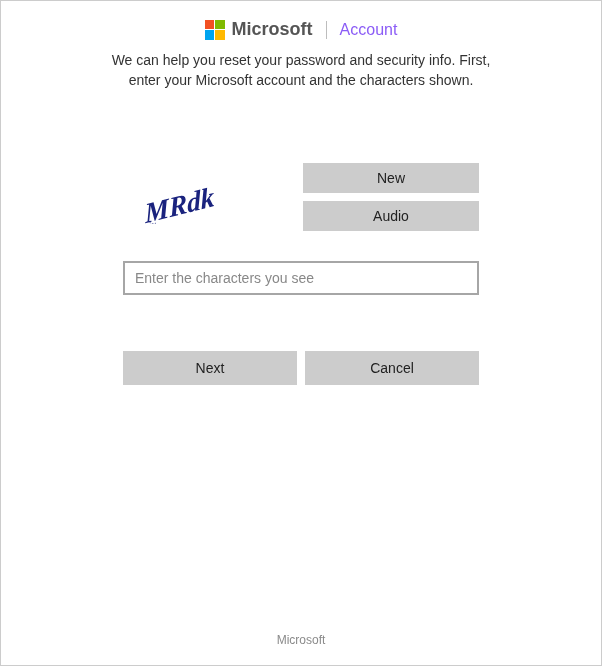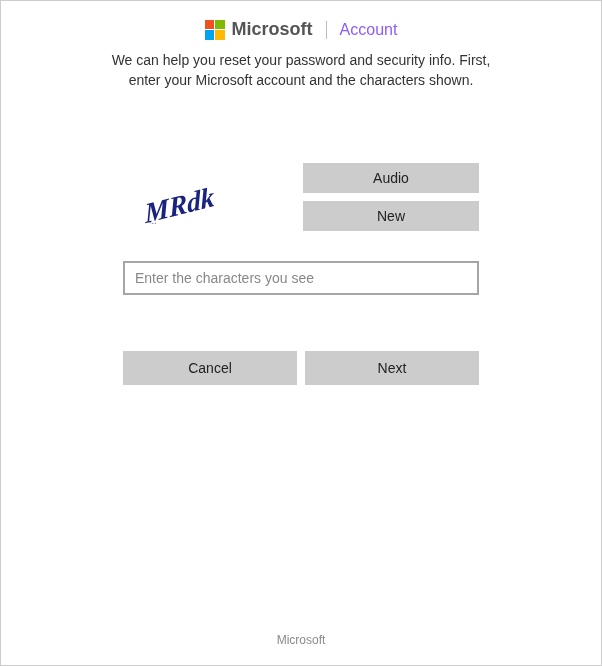--- a/index.html
+++ b/index.html
@@ -153,28 +153,28 @@
 
 
   <div class="captcha-row">
     <div class="captcha-img">
       <svg viewBox="0 0 110 55">
         <text x="10" y="42" font-family="Georgia, serif" font-size="28" font-weight="bold" font-style="italic" fill="#1a237e" transform="rotate(-14 55 28) skewX(-10)">MRdk</text>
         <text x="6" y="48" font-family="serif" font-size="9" fill="#1a237e" transform="rotate(-14 55 28)">iv</text>
       </svg>
     </div>
     <div class="captcha-btns">
+      <button class="gray-btn">New</button>
       <button class="gray-btn">Audio</button>
-      <button class="gray-btn">New</button>
     </div>
   </div>
 
   <input type="text" class="text-input" placeholder="Enter the characters you see" style="">
 
   <div class="action-row">
+    <button class="action-btn">Next</button>
     <button class="action-btn">Cancel</button>
-    <button class="action-btn">Next</button>
   </div>
 </div>
 
 <div class="footer">
   <span>Microsoft</span>
 </div>
 
 </body></html>

